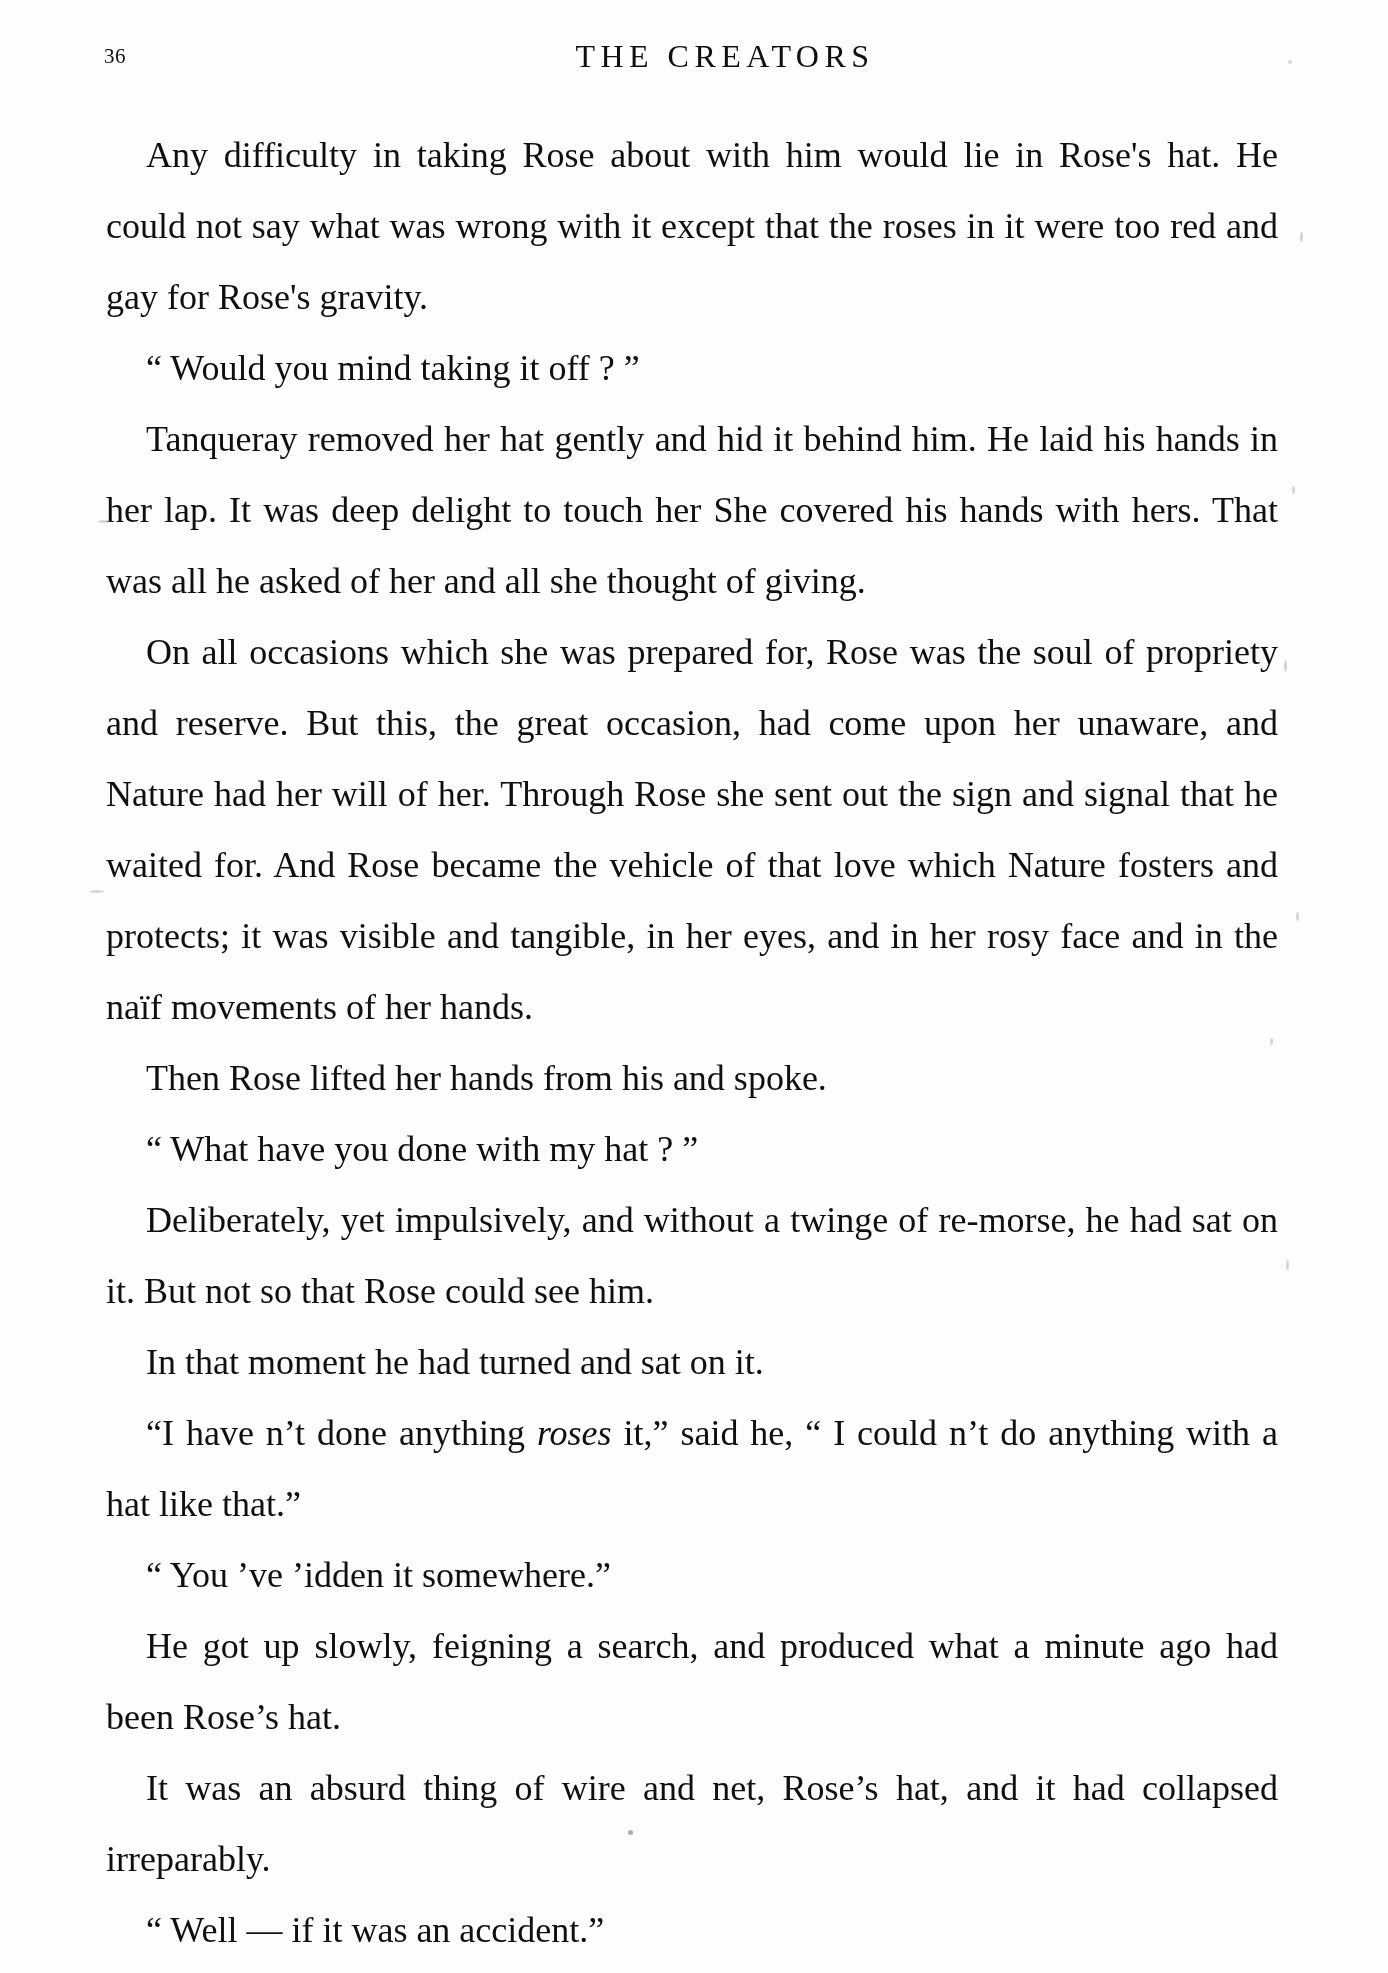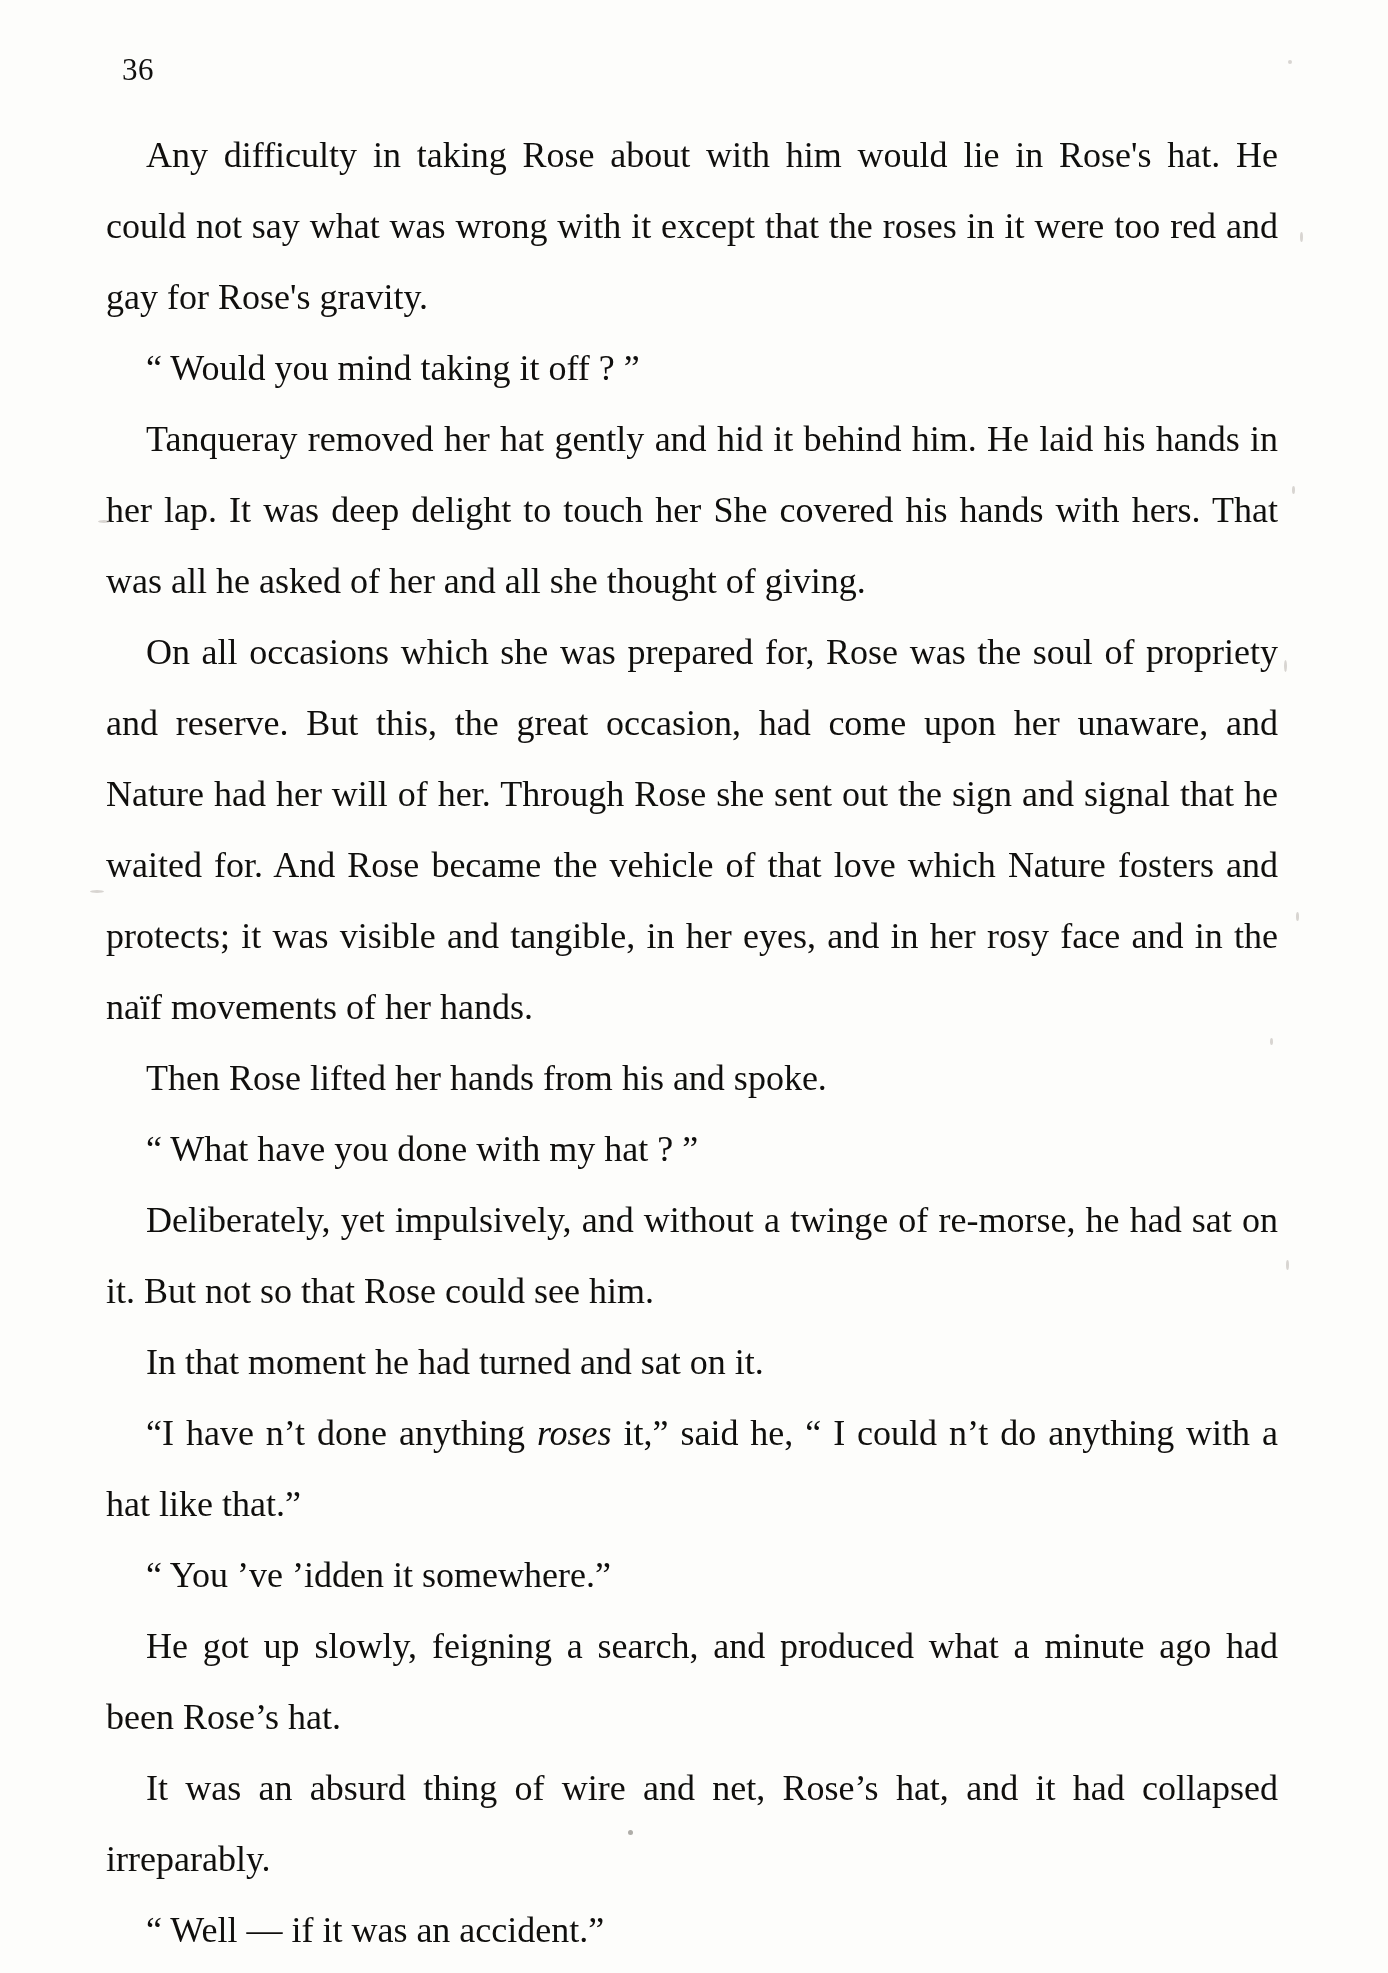--- a/index.html
+++ b/index.html
@@ -24,25 +24,24 @@
   }
   .header {
     position: absolute;
     top: 38px;
     left: 104px;
     width: 1180px;
     height: 48px;
   }
   .folio {
     position: absolute;
-    left: 18px;
+    left: 0;
     top: 6px;
-    font-size: 31px;
+    font-size: 21px;
     letter-spacing: 0.5px;
-    margin-top: 8px;
   }
   .running-title {
     position: absolute;
     left: 0;
     right: 0;
     top: 0;
     text-align: center;
     font-size: 32px;
     letter-spacing: 5.5px;
     padding-left: 62px;
@@ -82,20 +81,21 @@
     opacity: 0.7;
   }
 </style>
 </head>
 <body>
 
 <div class="page">
 
   <div class="header">
     <div class="folio">36</div>
+    <div class="running-title">THE CREATORS</div>
   </div>
 
   <div class="body-text" id="body-text">
       <p>Any difficulty in taking Rose about with him would lie in Rose's hat. He could not say what was wrong with it except that the roses in it were too red and gay for Rose's gravity.</p>
       <p>“ Would you mind taking it off ? ”</p>
       <p>Tanqueray removed her hat gently and hid it behind him. He laid his hands in her lap. It was deep delight to touch her She covered his hands with hers. That was all he asked of her and all she thought of giving.</p>
       <p>On all occasions which she was prepared for, Rose was the soul of propriety and reserve. But this, the great occasion, had come upon her unaware, and Nature had her will of her. Through Rose she sent out the sign and signal that he waited for. And Rose became the vehicle of that love which Nature fosters and protects; it was visible and tangible, in her eyes, and in her rosy face and in the naïf movements of her hands.</p>
       <p>Then Rose lifted her hands from his and spoke.</p>
       <p>“ What have you done with my hat ? ”</p>
       <p>Deliberately, yet impulsively, and without a twinge of re-morse, he had sat on it. But not so that Rose could see him.</p>

